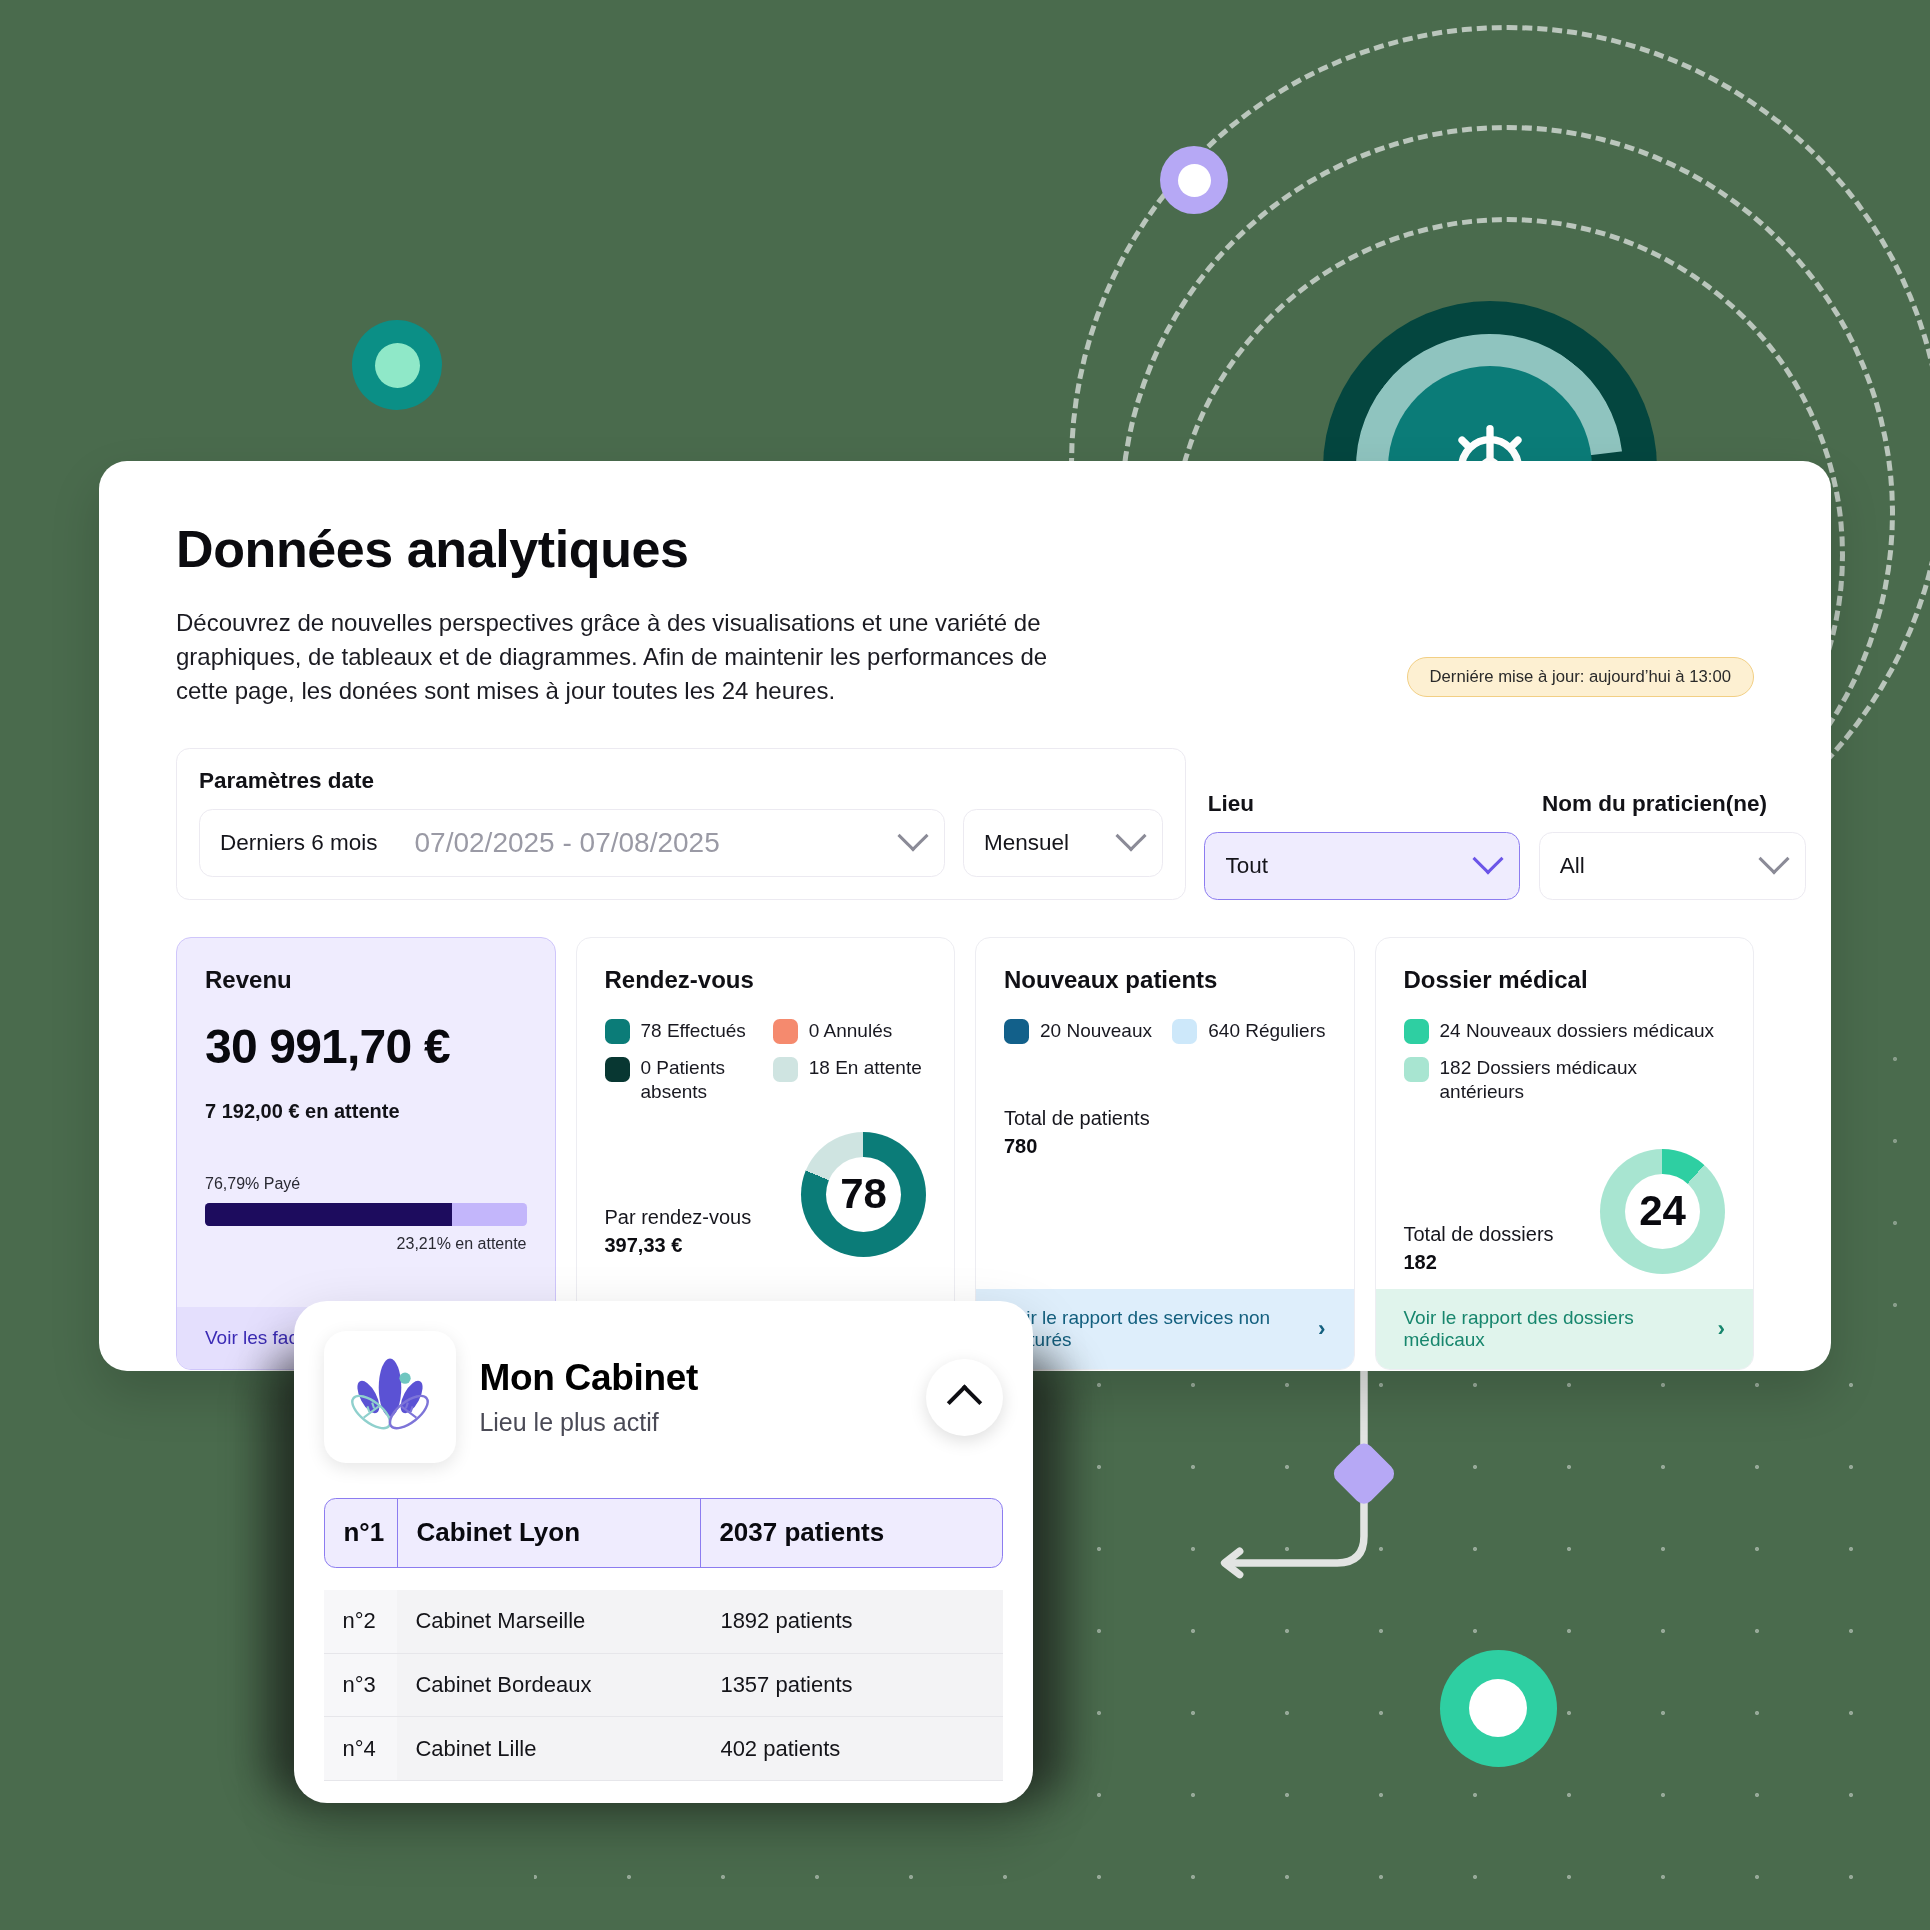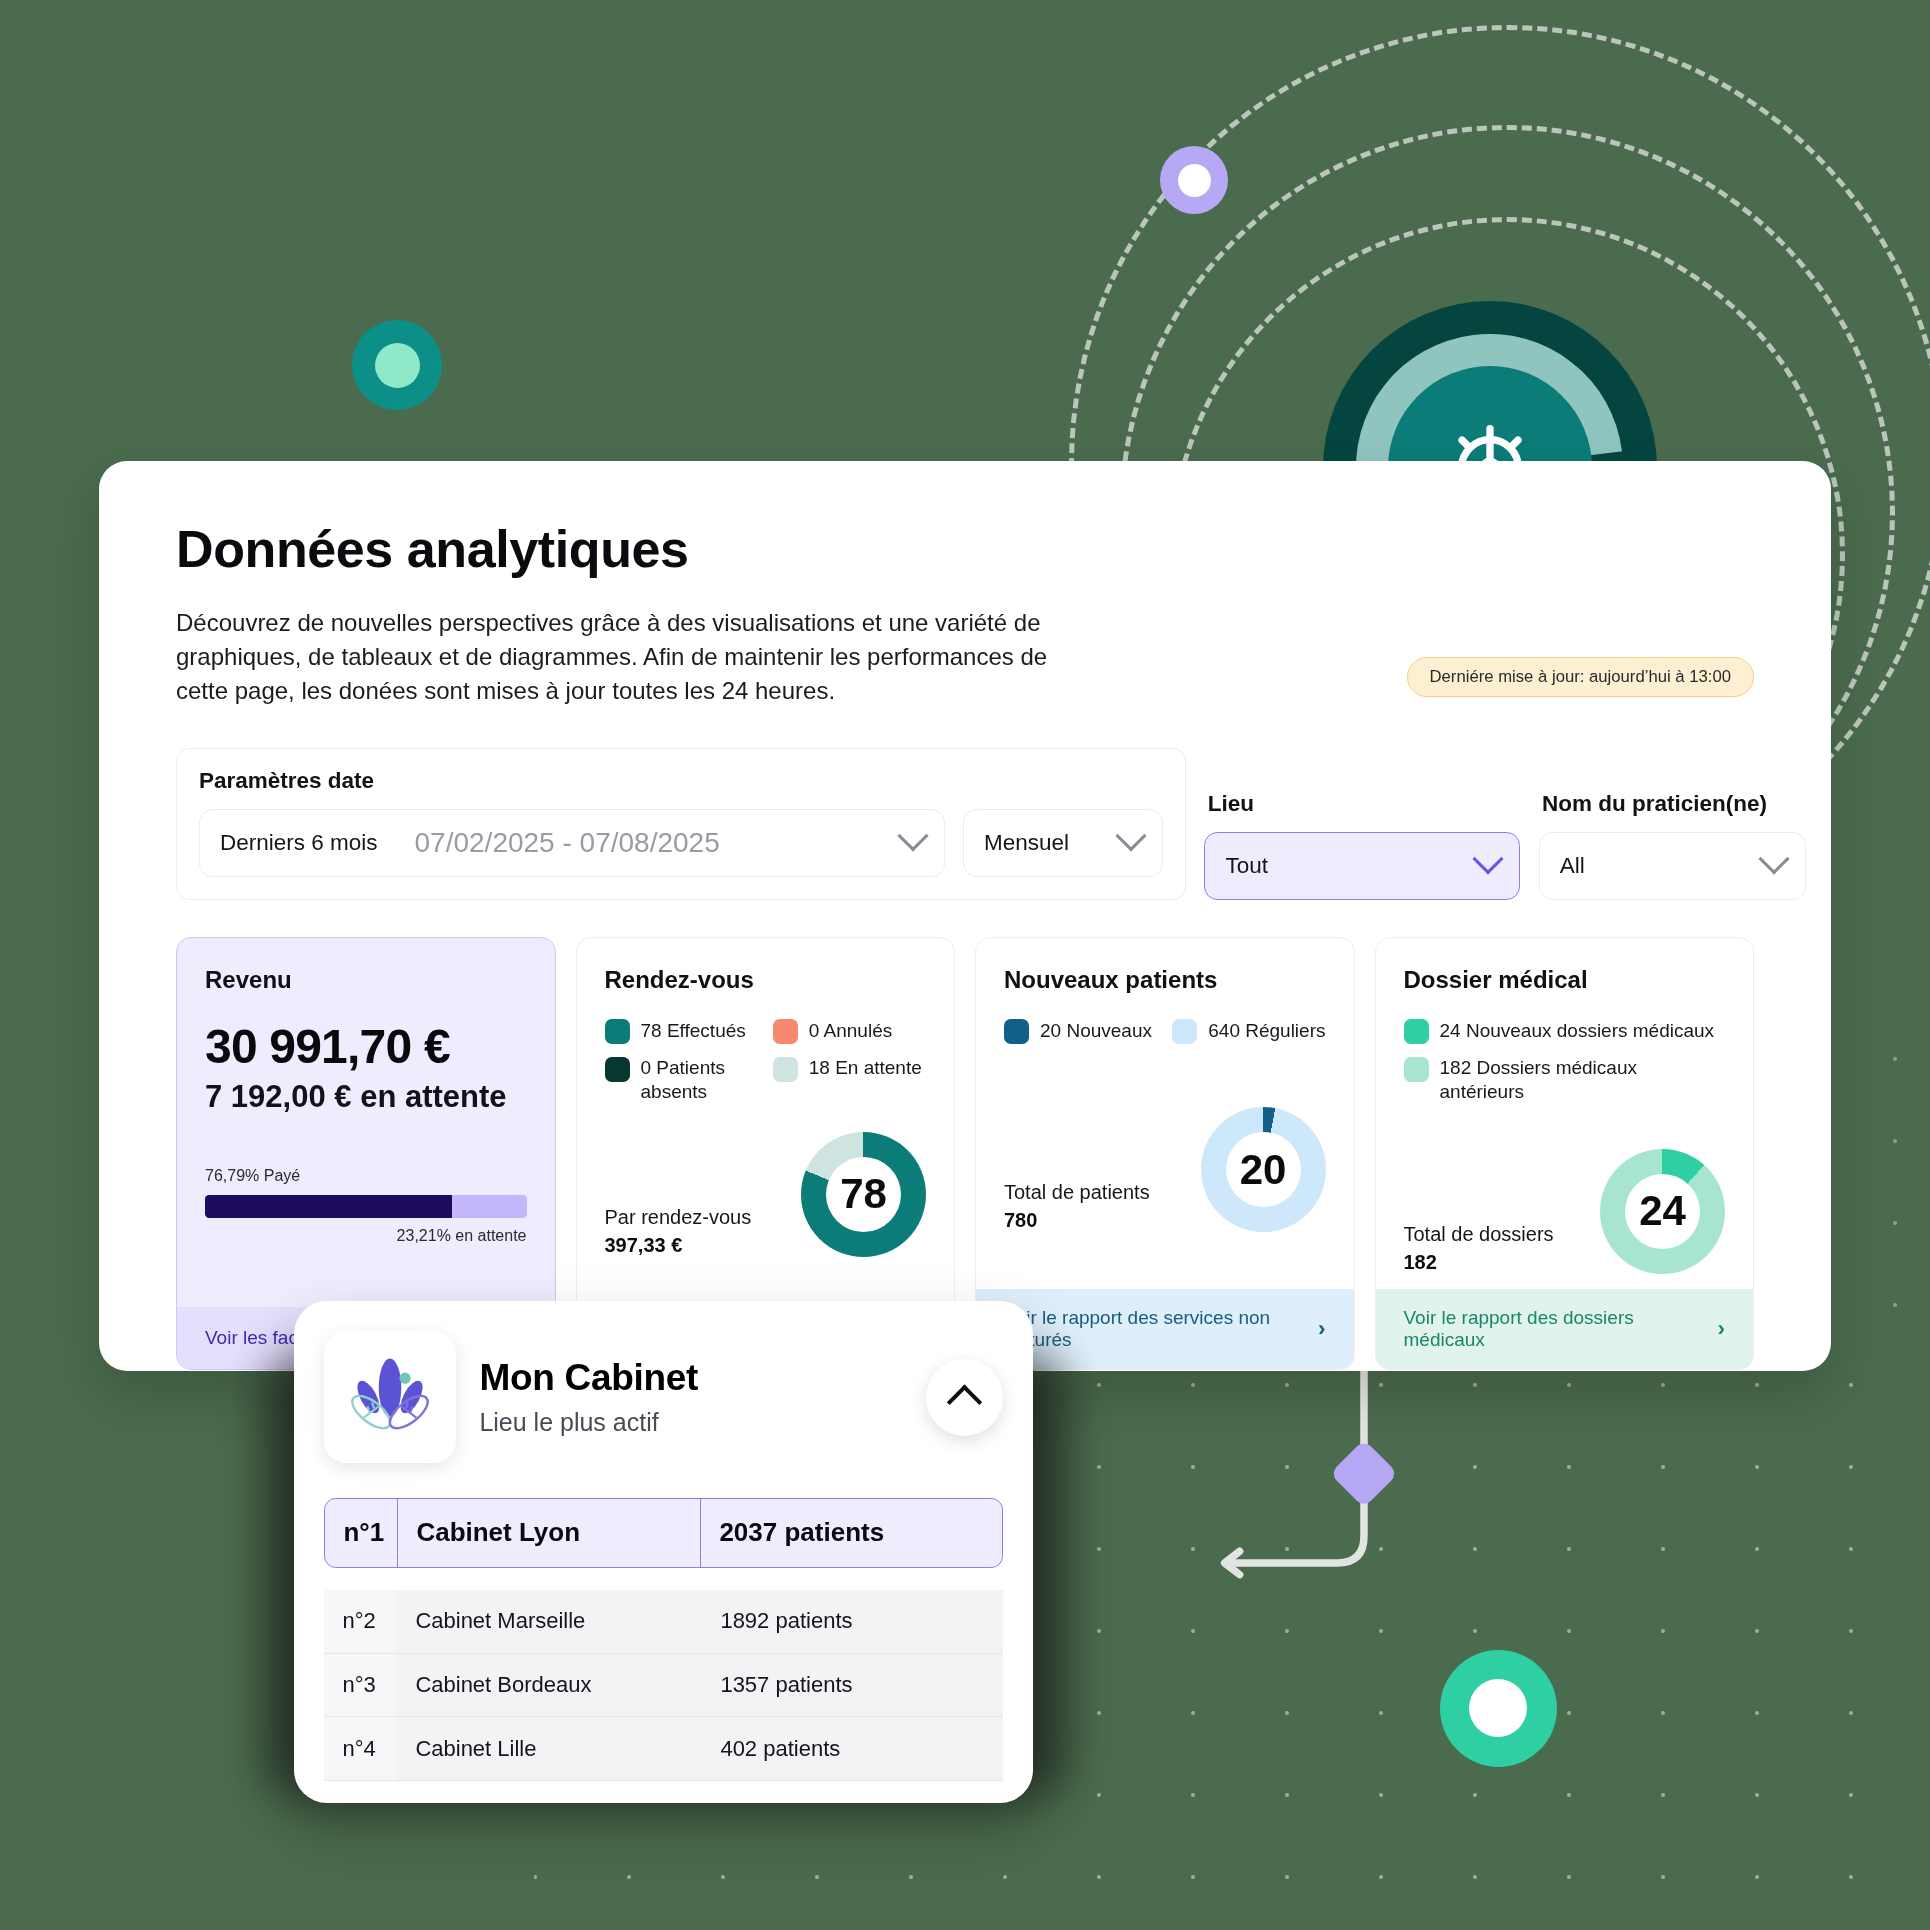--- a/index.html
+++ b/index.html
@@ -116,21 +116,21 @@
   .card {
     flex: 1 1 0; border-radius: 15px; border: 1.7px solid #ededf2;
     overflow: hidden; display: flex; flex-direction: column;
     min-height: 361px; background: #fff; position: relative;
   }
   .card.revenue { background: #efecfe; border-color: #cfc6fb; }
   .card-body { padding: 28px 28px 15px 28px; flex: 1 1 auto; }
   .card-title { font-size: 24px; font-weight: 700; color: #101015; margin-bottom: 25px; }
 
   .big-amount { font-size: 48px; font-weight: 700; color: #09090e; letter-spacing: -0.8px; }
-  .pending-amount { font-size: 31px; font-weight: 600; color: #121218; margin-top: 5px; }
+  .pending-amount { font-size: 20px; font-weight: 600; color: #121218; margin-top: 26px; }
   .bar-label { font-size: 16px; color: #2a2a33; margin-top: 52px; }
   .bar-track { height: 23.4px; border-radius: 4.2px; background: #c3b6fb; margin-top: 10px; overflow: hidden; }
   .bar-fill { height: 100%; background: #1d0c5e; }
   .bar-label-r { font-size: 16px; color: #2a2a33; text-align: right; margin-top: 9.2px; }
 
   .legend { display: flex; flex-wrap: wrap; gap: 10px 22px; }
   .legend .li { display: flex; align-items: flex-start; gap: 11px; font-size: 19px; color: #181820; line-height: 1.25; }
   .legend .li .sw { width: 25px; height: 25px; border-radius: 6.7px; flex: 0 0 25px; margin-top: 0.8px; }
   .legend.two-col { display: grid; grid-template-columns: 1fr 1fr; gap: 11.7px 15px; }
   .legend.stack { display: flex; flex-direction: column; gap: 11.7px; }
@@ -361,23 +361,20 @@
             <div class="li">
                 <span class="sw" style="background:#cde8fa"></span>
                 <span>640 Réguliers</span>
               </div>
           </div>
           <div class="metric-row" style="margin-top:63px;">
             <div class="metric-left">
               <div class="m-lab">Total de patients</div>
               <div class="m-val">780</div>
             </div>
-            <div class="donut" id="donut-pat" style="background: conic-gradient(rgb(18, 96, 138) 0deg, rgb(18, 96, 138) 10.91deg, rgb(205, 232, 250) 10.91deg, rgb(205, 232, 250) 360deg);">
-              <div class="hole">20</div>
-            </div>
           </div>
         </div>
         <div class="card-link">
           <span>Voir le rapport des services non facturés</span>
           <span class="arrow">›</span>
         </div>
       </div>
 
       <div class="card records">
         <div class="card-body">

